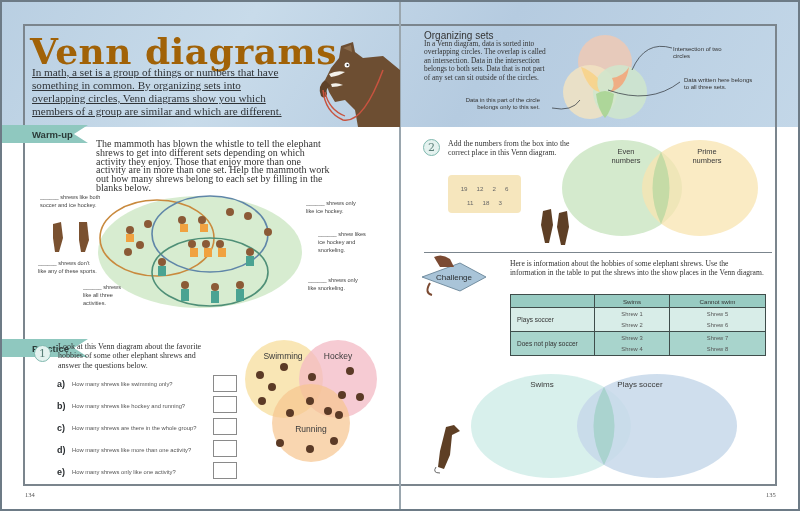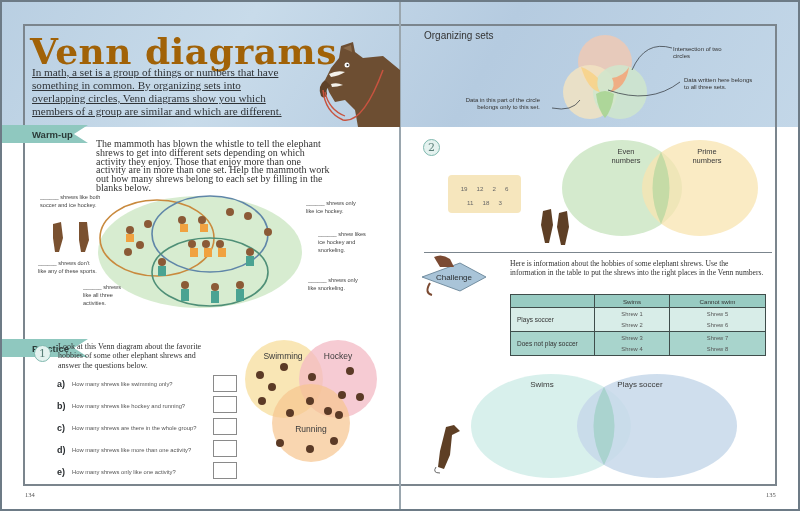--- a/index.html
+++ b/index.html
@@ -75,20 +75,21 @@
     <path d="M22 40 Q14 46 18 56 Q22 60 24 54 Q22 48 28 46 Z" fill="#5e4229"></path>
     <path d="M26 34 Q34 30 42 32 Q36 36 28 37 Z" fill="#f4f1ea"></path>
     <path d="M28 44 Q34 42 40 45 Q34 47 29 47 Z" fill="#f4f1ea"></path>
     <circle cx="44" cy="25" r="2.5" fill="#fff"></circle>
       <circle cx="44.5" cy="25" r="1" fill="#222"></circle>
     <path d="M20 50 Q22 72 40 80 Q60 84 80 30" fill="none" stroke="#c8533f" stroke-width="1.5"></path>
     <path d="M22 52 Q26 70 42 76" fill="none" stroke="#c8533f" stroke-width="1.2"></path>
   </svg>
 
   <div class="org-title">Organizing sets</div>
+  <div class="org-body">In a Venn diagram, data is sorted into overlapping circles. The overlap is called an intersection. Data in the intersection belongs to both sets. Data that is not part of any set can sit outside of the circles.</div>
 
   <svg width="110" height="100" style="left:560px;top:30px">
     <circle cx="45" cy="32" r="27" fill="#e9c9b8" opacity="0.95"></circle>
     <circle cx="30" cy="62" r="27" fill="#f1e3c2" opacity="0.85"></circle>
     <circle cx="60" cy="62" r="27" fill="#cfe6cc" opacity="0.85"></circle>
     <path d="M21 37 Q30 40 38 48 Q36 56 40 62 Q28 60 21 37 Z" fill="#f7d38a" opacity="0.9"></path>
     <path d="M69 37 Q64 46 52 48 Q56 56 50 62 Q66 58 69 37 Z" fill="#f2a77c" opacity="0.9"></path>
     <path d="M36 64 Q45 58 54 64 Q52 80 45 88 Q38 80 36 64 Z" fill="#a9d493" opacity="0.9"></path>
   </svg>
   <svg width="140" height="100" style="left:520px;top:30px">
@@ -206,20 +207,21 @@
       <circle cx="38" cy="106" r="4"></circle>
         <circle cx="68" cy="112" r="4"></circle>
         <circle cx="92" cy="104" r="4"></circle>
     </g>
     <text class="lbl" x="41" y="22" font-size="8.5" fill="#3a3a3a" text-anchor="middle">Swimming</text>
     <text class="lbl" x="96" y="22" font-size="8.5" fill="#3a3a3a" text-anchor="middle">Hockey</text>
     <text class="lbl" x="69" y="95" font-size="8.5" fill="#3a3a3a" text-anchor="middle">Running</text>
   </svg>
 
   <div class="numcircle" style="left:423px;top:139px">2</div>
+  <div class="p" style="left:448px;top:139px;width:130px;font-size:7.8px;line-height:9.4px">Add the numbers from the box into the correct place in this Venn diagram.</div>
 
   <div class="numbox">
     <div class="row" style="top:10px">
       <span>19</span>
       <span>12</span>
       <span>2</span>
       <span>6</span>
     </div>
     <div class="row" style="top:24px">
       <span>11</span>
@@ -243,21 +245,21 @@
   </svg>
 
   <div class="divider"></div>
 
   <svg width="70" height="45" style="left:420px;top:253px">
     <path d="M2 24 L40 10 L66 24 L40 38 Z" fill="#a9c4d8" stroke="#5c7a8e" stroke-width="0.8"></path>
     <path d="M14 4 Q22 0 30 6 L34 14 L20 14 Z" fill="#7b4a32"></path>
     <path d="M10 30 Q4 40 12 42" fill="none" stroke="#7b4a32" stroke-width="2"></path>
     <text class="lbl" x="34" y="27" font-size="8" fill="#2a2e31" text-anchor="middle">Challenge</text>
   </svg>
-  <div class="p" style="left:510px;top:259px;width:255px;font-size:7.6px;line-height:9px">Here is information about the hobbies of some elephant shrews. Use the information in the table to put the shrews into the right places in the Venn numbers.</div>
+  <div class="p" style="left:510px;top:259px;width:255px;font-size:7.6px;line-height:9px">Here is information about the hobbies of some elephant shrews. Use the information in the table to put the shrews into the show places in the Venn diagram.</div>
 
   <table class="hobby">
     <tbody>
         <tr>
       <th style="width:84px"></th>
       <th style="width:75px">Swims</th>
       <th>Cannot swim</th>
     </tr>
     <tr class="g1">
       <td class="rowhead" rowspan="2">Plays soccer</td>

